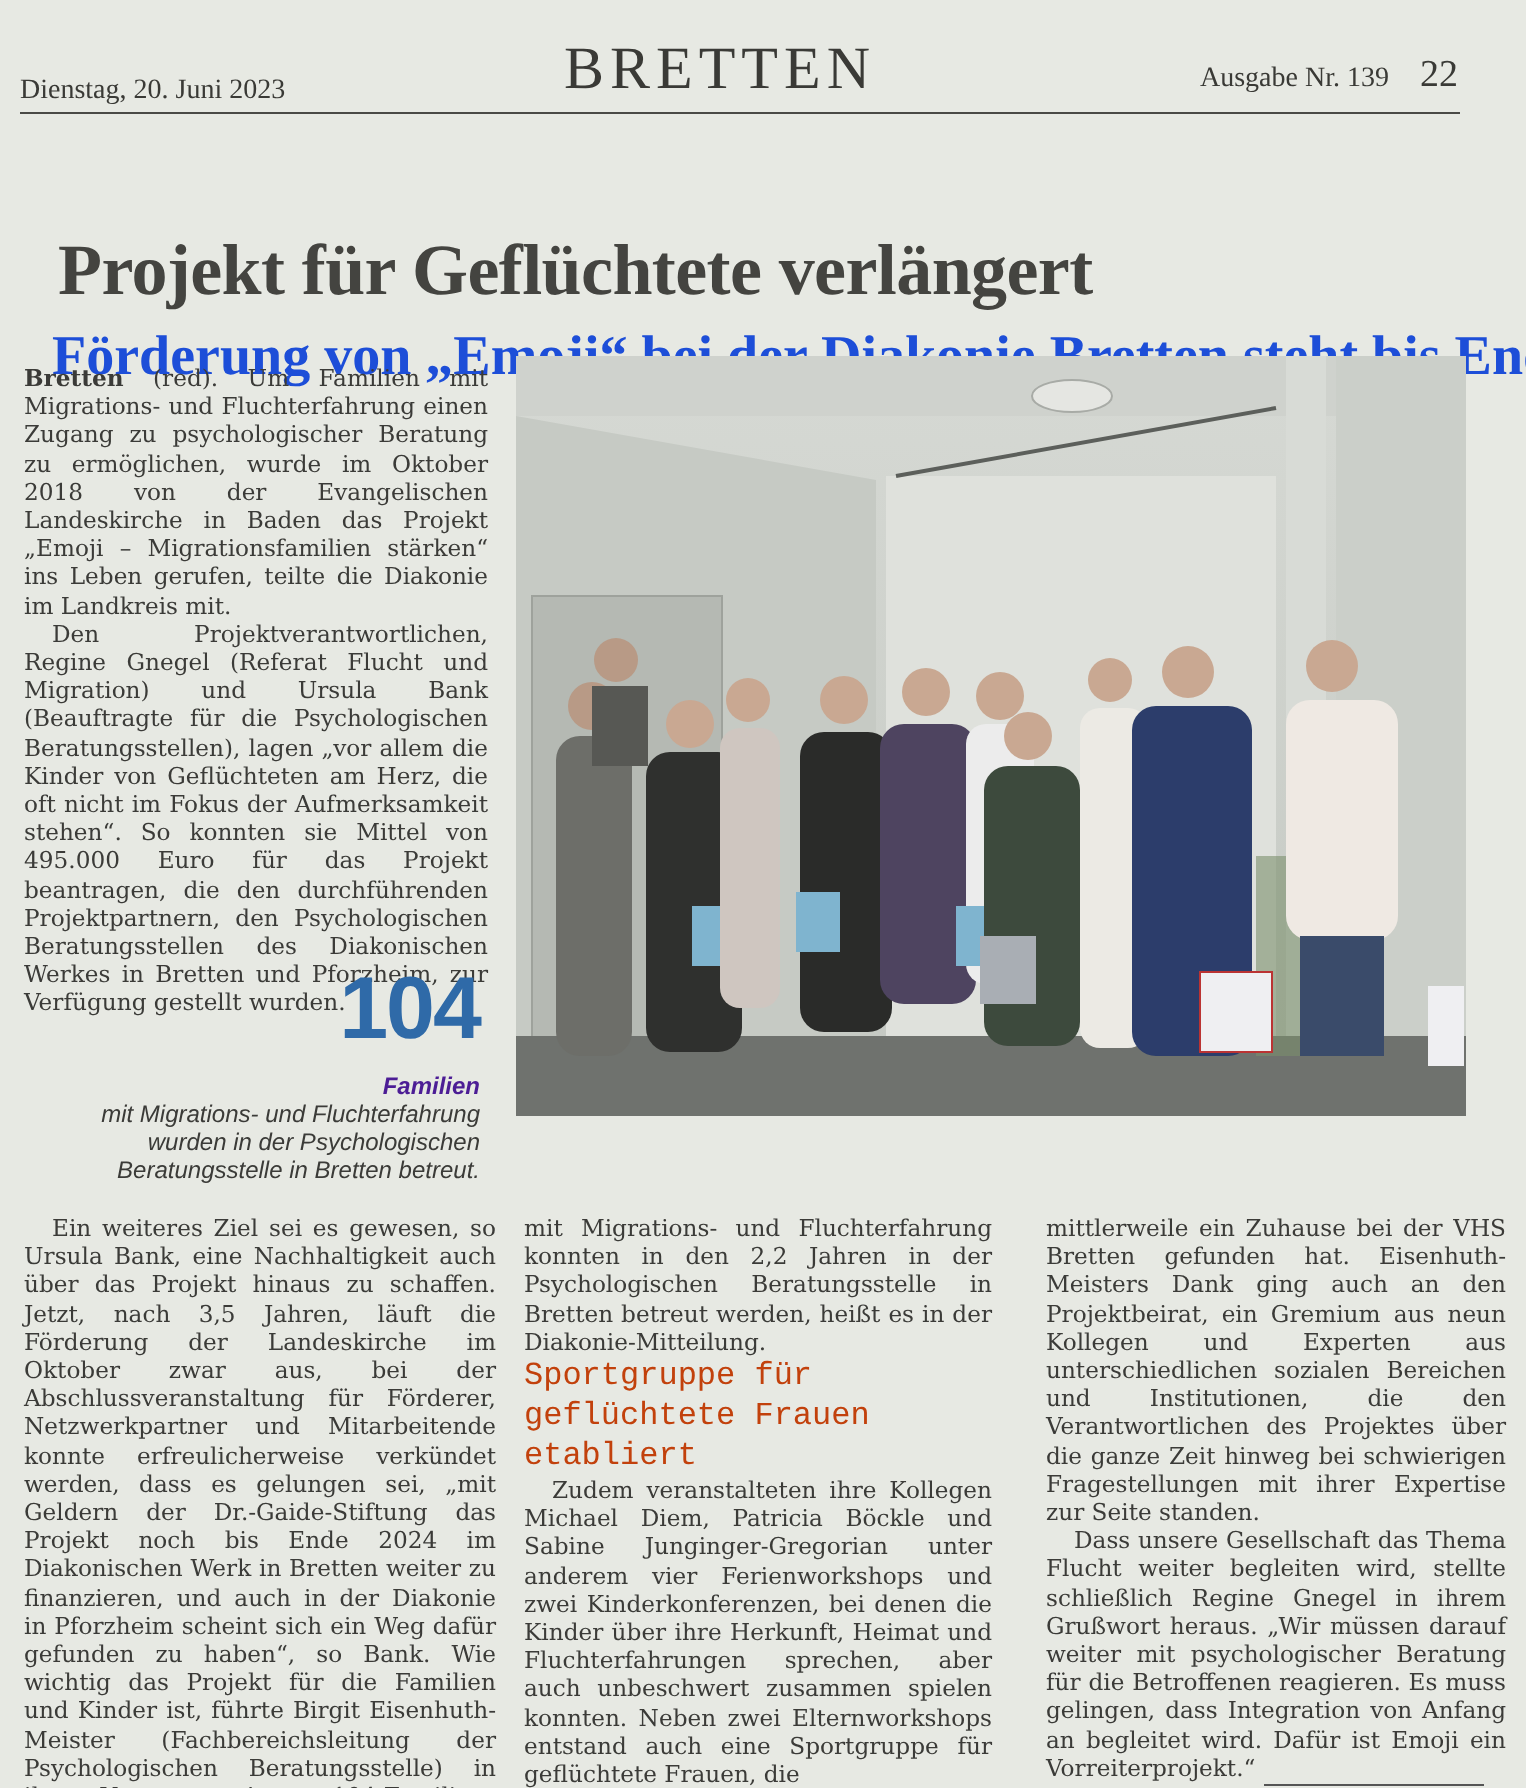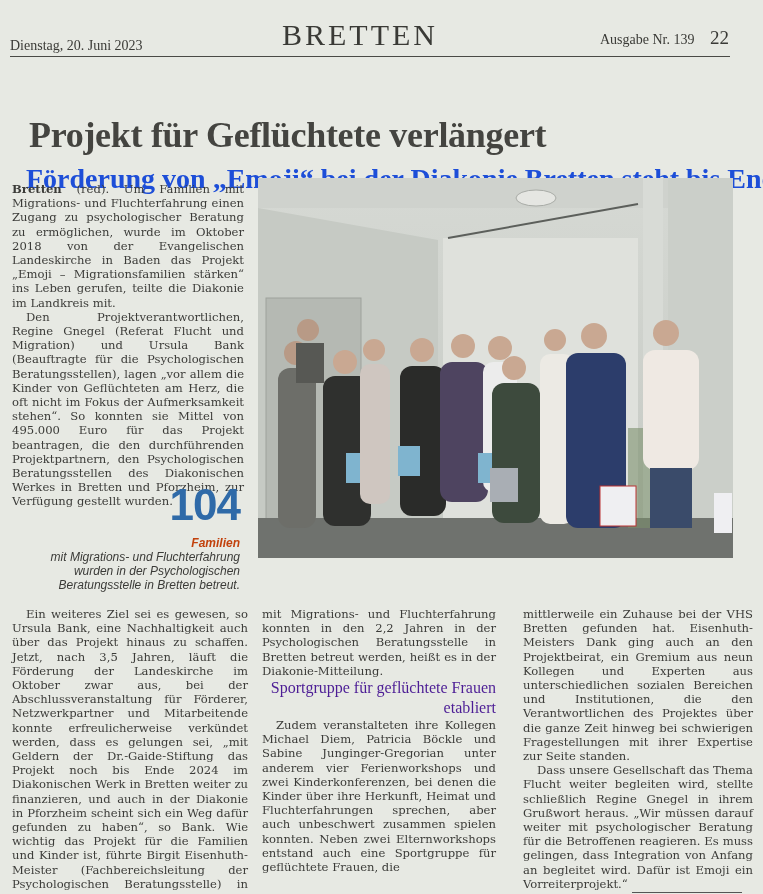--- a/index.html
+++ b/index.html
@@ -22,32 +22,32 @@
   .subhead { position:absolute; left:26px; top:140px; font-family:Liberation Serif, serif; font-weight:bold; font-size:28px; color:#1d4ed8; white-space:nowrap; }
 
   .col { position:absolute; font-family:"DejaVu Serif", serif; font-size:11.6px; line-height:14.2px; text-align:justify; color:#3b3b38; hyphens:auto; }
   .col p { margin:0; }
   .col p + p { text-indent:14px; }
   .col1 { left:12px; top:182px; width:232px; }
   .lead-word { font-weight:bold; }
 
   .factbox { position:absolute; left:20px; top:482px; width:220px; text-align:right; font-family:"Liberation Sans", sans-serif; }
   .fact-num { font-size:44px; font-weight:bold; color:#2f6aa8; line-height:46px; letter-spacing:-1px; }
-  .fact-label { font-size:12px; font-weight:bold; font-style:italic; color:#c2410c; margin-top:8px; }
+  .fact-label { font-size:12px; font-weight:bold; font-style:italic; color:#4c1d95; margin-top:8px; }
   .fact-desc { font-size:12px; font-style:italic; color:#3b3b38; line-height:14px; }
 
   .photo { position:absolute; left:258px; top:178px; width:475px; height:380px; background:#b9bdb7; overflow:hidden; }
   .photo svg { display:block; }
   .caption { position:absolute; left:262px; top:561px; width:476px; font-family:"Liberation Sans", sans-serif; font-style:italic; font-size:11.6px; line-height:14px; color:#3b3b38; }
   .caption .credit { float:right; }
 
   .col-a { left:12px; top:607px; width:236px; }
   .col-b { left:262px; top:607px; width:234px; }
   .col-c { left:511px; top:607px; width:230px;margin-left:12px; }
-  .subhead2 { font-family:Liberation Serif, serif; font-size:16px; line-height:20px; text-align:right; color:#4c1d95; margin:12px 0 10px; text-indent:0 !important; }
+  .subhead2 { font-family:Liberation Mono, monospace; font-size:16px; line-height:20px; text-align:left; color:#c2410c; margin:12px 0 10px; text-indent:0 !important; }
   .bottom-rule { position:absolute; left:632px; top:892px; width:110px; height:1px; background:#555; }
 </style>
 </head>
 <body>
 
 <div class="page">
 
   <div class="hdr-date">Dienstag, 20. Juni 2023</div>
   <div class="hdr-section">BRETTEN</div>
   <div class="hdr-issue">Ausgabe Nr. 139</div>

